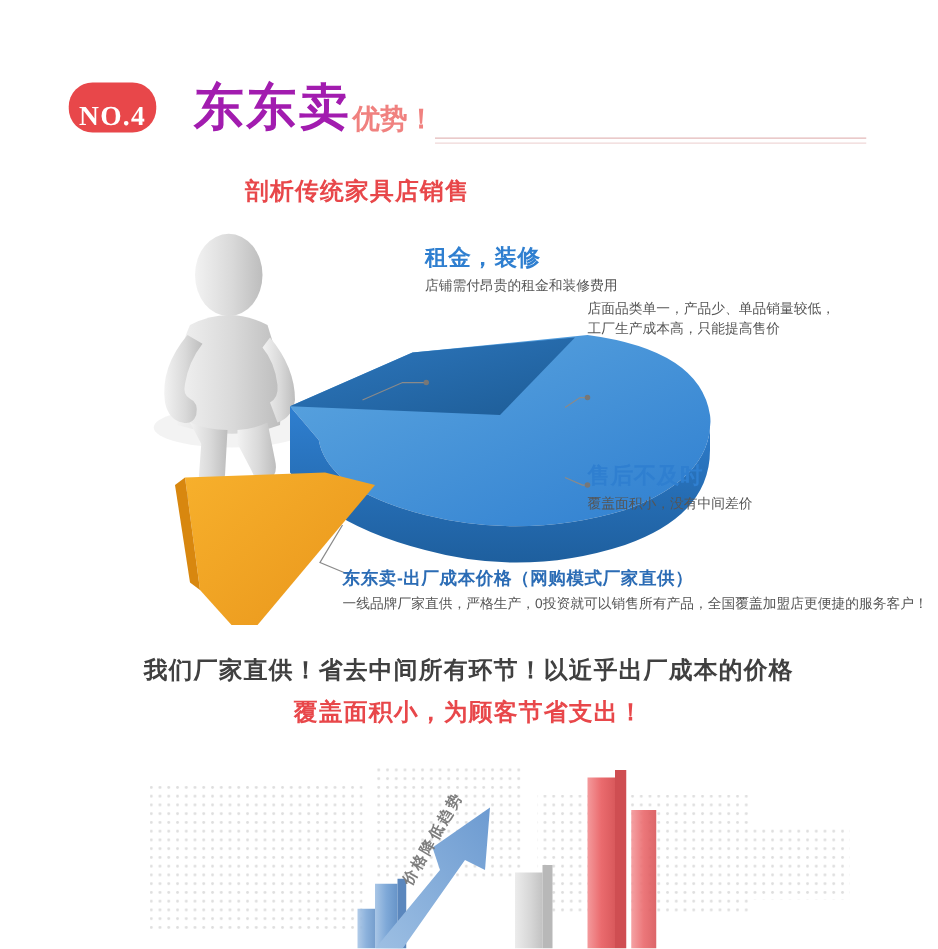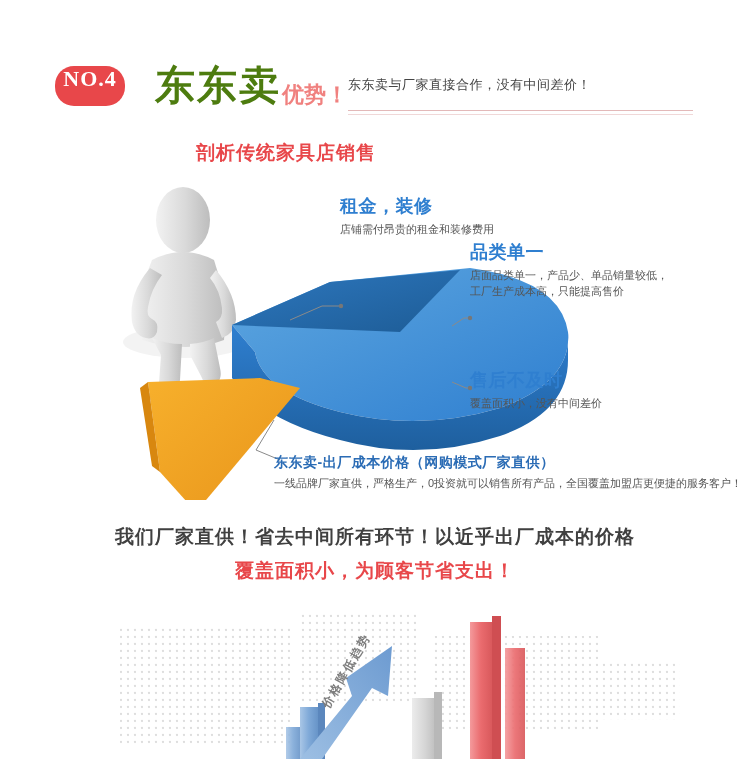--- a/index.html
+++ b/index.html
@@ -10,30 +10,30 @@
     overflow:hidden;
     position:relative;
   }
   .page{position:relative;width:750px;height:759px;background:#fff;overflow:hidden;}
 
   
   .header{position:absolute;left:0;top:24px;width:750px;height:80px;}
   .no-badge{
     position:absolute;left:55px;top:42px;
     width:70px;height:40px;background:#e8474a;
-    display:flex;align-items:flex-start;justify-content:center;border-radius:19px;
+    display:flex;align-items:flex-end;justify-content:center;border-radius:19px;
   }
   .no-badge span{
     color:#fff;font-weight:bold;font-size:22px;
     font-family:"Liberation Serif","DejaVu Serif",serif;
     letter-spacing:1px;
   }
   .brand{
     position:absolute;left:155px;top:34px;
-    font-size:40px;font-weight:bold;color:#4d7c0f;
+    font-size:40px;font-weight:bold;color:#a21caf;
     letter-spacing:2px;
     font-family:"DejaVu Sans","Liberation Sans",sans-serif;
   }
   .brand-sub{
     position:absolute;left:282px;top:56px;
     font-size:22px;color:#f0817f;font-weight:bold;
     font-family:"DejaVu Sans","Liberation Sans",sans-serif;
   }
   .header-note{
     position:absolute;left:348px;top:52px;
@@ -102,21 +102,20 @@
 <body>
 
 <div class="page">
 
   <div class="header">
     <div class="no-badge">
       <span>NO.4</span>
     </div>
     <div class="brand">东东卖</div>
     <div class="brand-sub">优势！</div>
-    <div class="header-note">东东卖与厂家直接合作，没有中间差价！</div>
     <div class="header-rule"></div>
     <div class="header-rule2"></div>
   </div>
 
   <div class="diagram">
     <div class="diagram-title">剖析传统家具店销售</div>
 
     <svg class="art" viewBox="0 0 750 380">
       <defs>
         <linearGradient id="gBlueTop" x1="0" y1="0" x2="1" y2="1">
@@ -184,21 +183,20 @@
         <circle cx="470" cy="268" r="2.2"></circle>
       </g>
     </svg>
 
     <div class="lab" id="lab-rent">
       <div class="lab-t">租金，装修</div>
       <div class="lab-d">店铺需付昂贵的租金和装修费用</div>
     </div>
 
     <div class="lab" id="lab-single">
-      <div class="lab-t">品类单一</div>
       <div class="lab-d" style="white-space:pre-line">店面品类单一，产品少、单品销量较低，
 工厂生产成本高，只能提高售价</div>
     </div>
 
     <div class="lab" id="lab-service">
       <div class="lab-t">售后不及时</div>
       <div class="lab-d">覆盖面积小，没有中间差价</div>
     </div>
 
     <div class="lab dark" id="lab-bottom">

